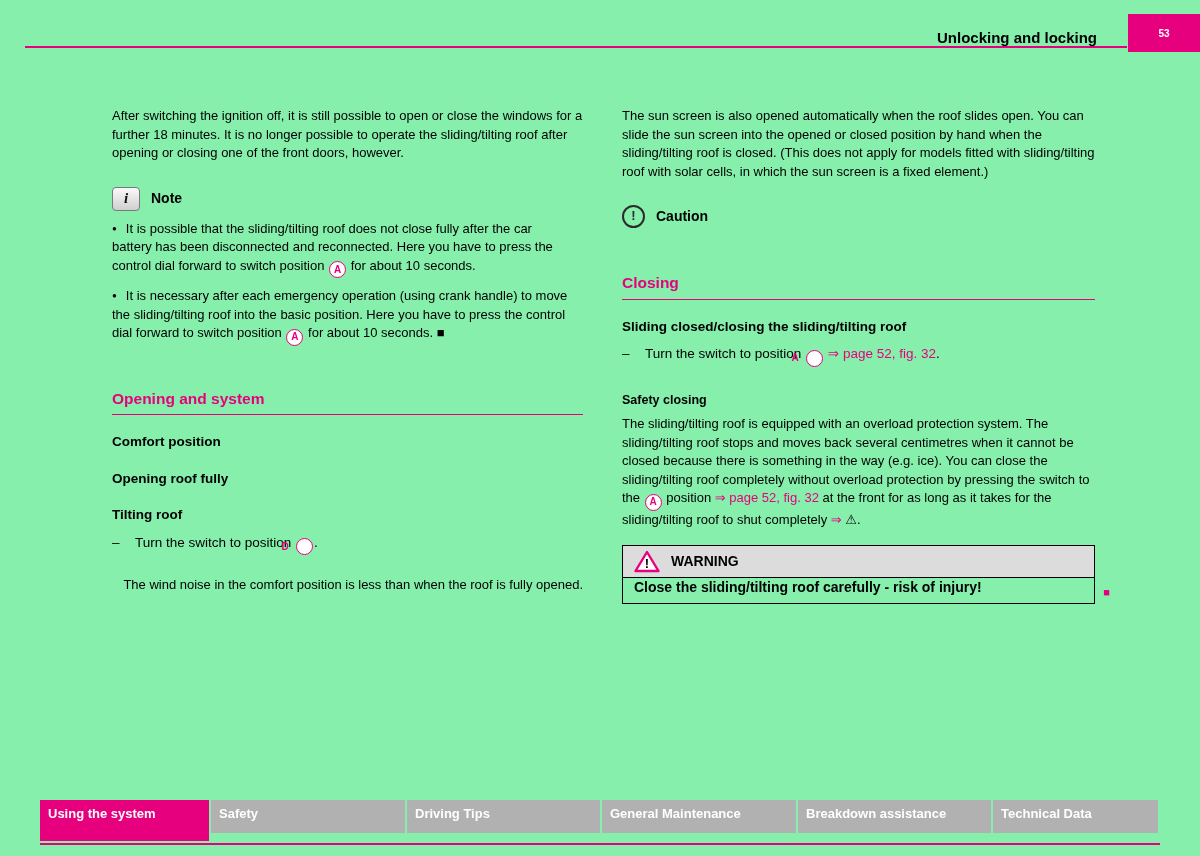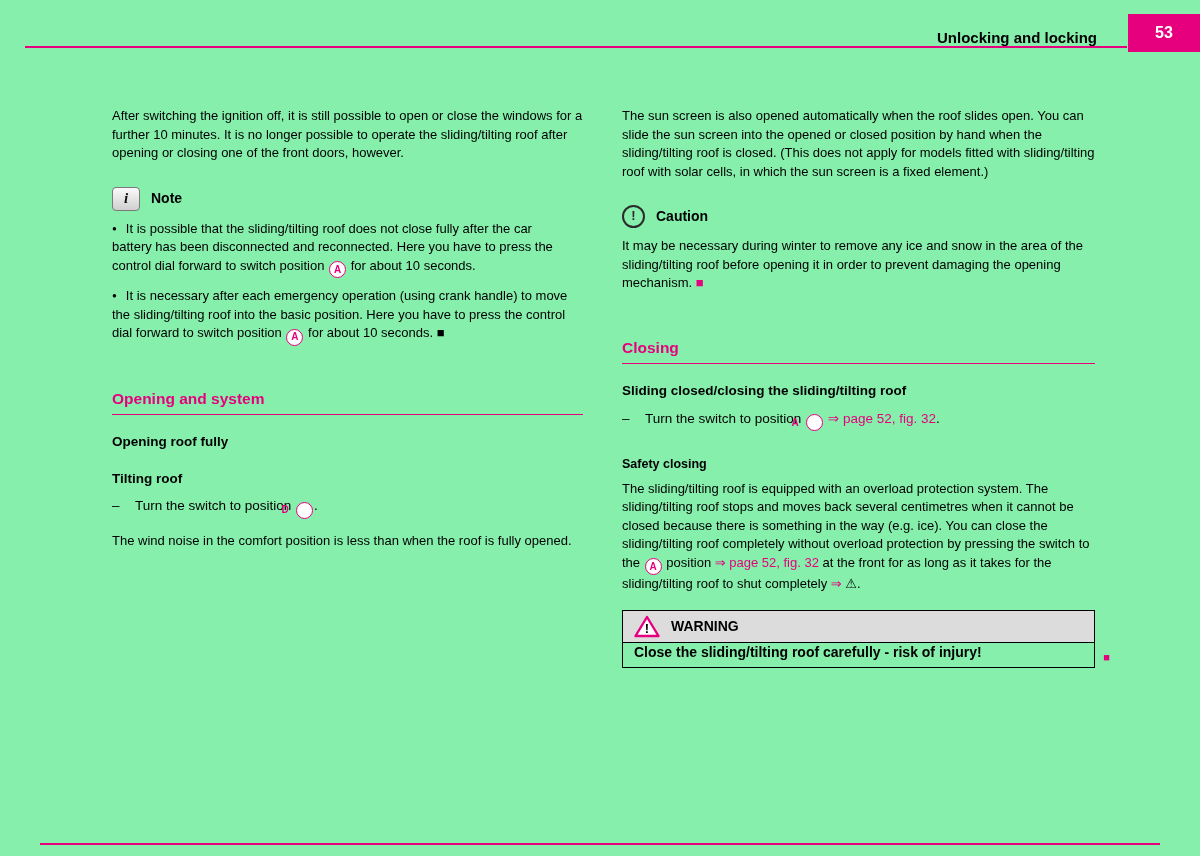--- a/index.html
+++ b/index.html
@@ -10,21 +10,21 @@
   html,body{margin:0;padding:0;}
   body{
     width:1200px;height:856px;background:#ffffff;
     font-family:"Liberation Sans", sans-serif;color:#000;
   }
   .page{position:relative;width:1200px;height:856px;overflow:hidden;background:#86efac;}
 
   
   .header-title{position:absolute;top:29px;right:103px;font-size:15px;font-weight:bold;}
   .page-number-box{position:absolute;top:14px;right:0;width:72px;height:38px;background:var(--magenta);
-    color:#fff;font-size:16px;font-weight:bold;display:flex;align-items:center;justify-content:center;}
+    color:#fff;font-size:10px;font-weight:bold;display:flex;align-items:center;justify-content:center;}
   .header-rule{position:absolute;top:46px;left:25px;width:1102px;height:2px;background:var(--magenta);}
 
   
   .col{position:absolute;top:107px;font-size:13px;line-height:18.5px;}
   .col-left{left:112px;width:471px;}
   .col-right{left:622px;width:473px;}
   p.para{margin:0 0 10px 0;}
 
   .link{color:var(--magenta);text-decoration:none;cursor:pointer;}
 
@@ -79,58 +79,58 @@
 
   <div class="header-title">Unlocking and locking</div>
   <div class="page-number-box">
     <span>53</span>
   </div>
   <div class="header-rule"></div>
 
   <div class="col col-left">
 
 
-    <p class="para">After switching the ignition off, it is still possible to open or close the windows for a further 10 minutes. It is no longer possible to operate the sliding/tilting roof after opening or closing one of the front doors, however.</p>
+    <p class="para">After switching the ignition off, it is still possible to open or close the windows for a further 18 minutes. It is no longer possible to operate the sliding/tilting roof after opening or closing one of the front doors, however.</p>
 
     <div class="icon-header">
       <span class="note-icon">
           <span class="note-i">i</span>
         </span>
       <span class="icon-header-title">Note</span>
     </div>
 
     <p class="bullet"><span>It is possible that the sliding/tilting roof does not close fully after the car battery has been disconnected and reconnected. Here you have to press the control dial forward to switch position </span><span class="circ">A</span><span> for about 10 seconds.</span></p>
 
     <p class="bullet"><span>It is necessary after each emergency operation (using crank handle) to move the sliding/tilting roof into the basic position. Here you have to press the control dial forward to switch position </span><span class="circ">A</span><span> for about 10 seconds. ■</span></p>
 
     <div class="section">
       <div class="section-title">Opening and system</div>
     </div>
 
+    <div class="sub-title">Comfort position</div>
 
     <div class="sub-title">Opening roof fully</div>
 
     <div class="sub-title">Tilting roof</div>
     <div class="dash-item"><span>Turn the switch to position </span><span class="circ">D</span><span>.</span></div>
 
-    <p class="para" style="margin-top:13px;">The wind noise in the comfort position is less than when the roof is fully opened.</p>
+    <p class="para" style="margin-top:21px;text-align:right;">The wind noise in the comfort position is less than when the roof is fully opened.</p>
   </div>
 
   <div class="col col-right">
 
     <p class="para">The sun screen is also opened automatically when the roof slides open. You can slide the sun screen into the opened or closed position by hand when the sliding/tilting roof is closed. (This does not apply for models fitted with sliding/tilting roof with solar cells, in which the sun screen is a fixed element.)</p>
 
     <div class="icon-header">
       <span class="caution-icon">
           <span>!</span>
         </span>
       <span class="icon-header-title">Caution</span>
     </div>
 
-    <p class="para"><span>It may be necessary during winter to remove any ice and snow in the area of the sliding/tilting roof before opening it in order to prevent damaging the opening mechanism. </span><span class="endmark-magenta">■</span></p>
 
     <div class="section" style="margin-top:46px;">
       <div class="section-title">Closing</div>
     </div>
 
     <div class="sub-title">Sliding closed/closing the sliding/tilting roof</div>
     <div class="dash-item"><span>Turn the switch to position </span><span class="circ">A</span><span> </span><a class="link">⇒ page 52, fig. 32</a><span>.</span></div>
 
     <div class="mini-title">Safety closing</div>
 
@@ -144,15 +144,23 @@
             <text x="13" y="18" text-anchor="middle" font-size="13" font-weight="bold" fill="#000000">!</text>
           </svg>
           <span>WARNING</span>
         </div>
         <div class="warning-body">Close the sliding/tilting roof carefully - risk of injury!</div>
       </div>
       <span class="warning-end">■</span>
     </div>
   </div>
 
+  <div class="footer-tabs">
+    <div class="tab tab-1 active">Using the system</div>
+    <div class="tab tab-2">Safety</div>
+    <div class="tab tab-3">Driving Tips</div>
+    <div class="tab tab-4">General Maintenance</div>
+    <div class="tab tab-5">Breakdown assistance</div>
+    <div class="tab tab-6">Technical Data</div>
+  </div>
   <div class="footer-rule"></div>
 
 </div>
 
 </body></html>

